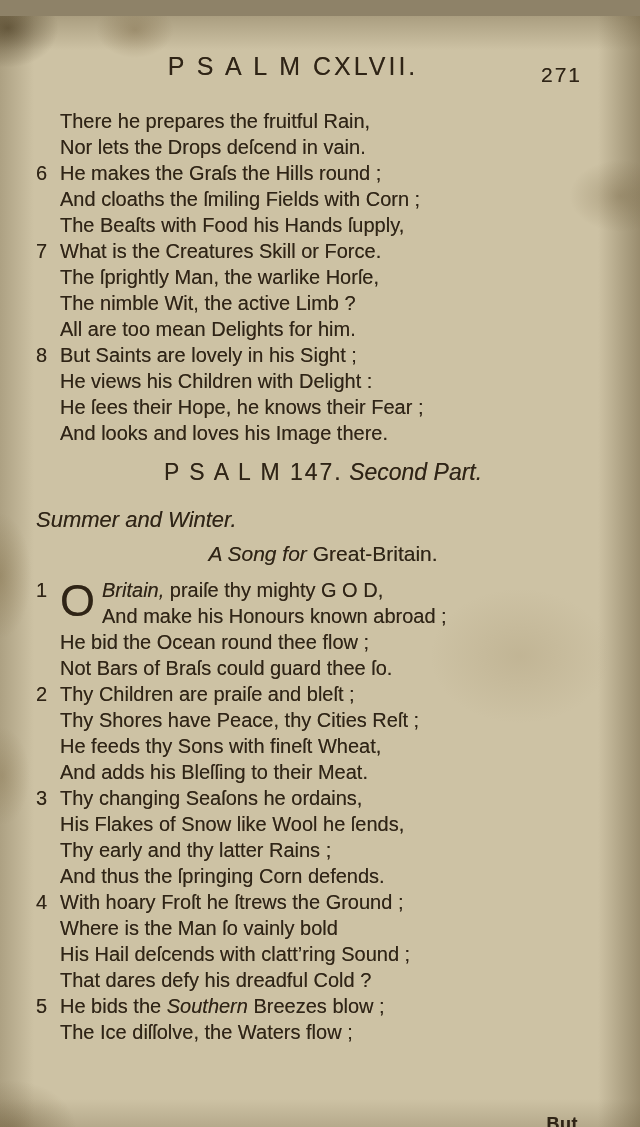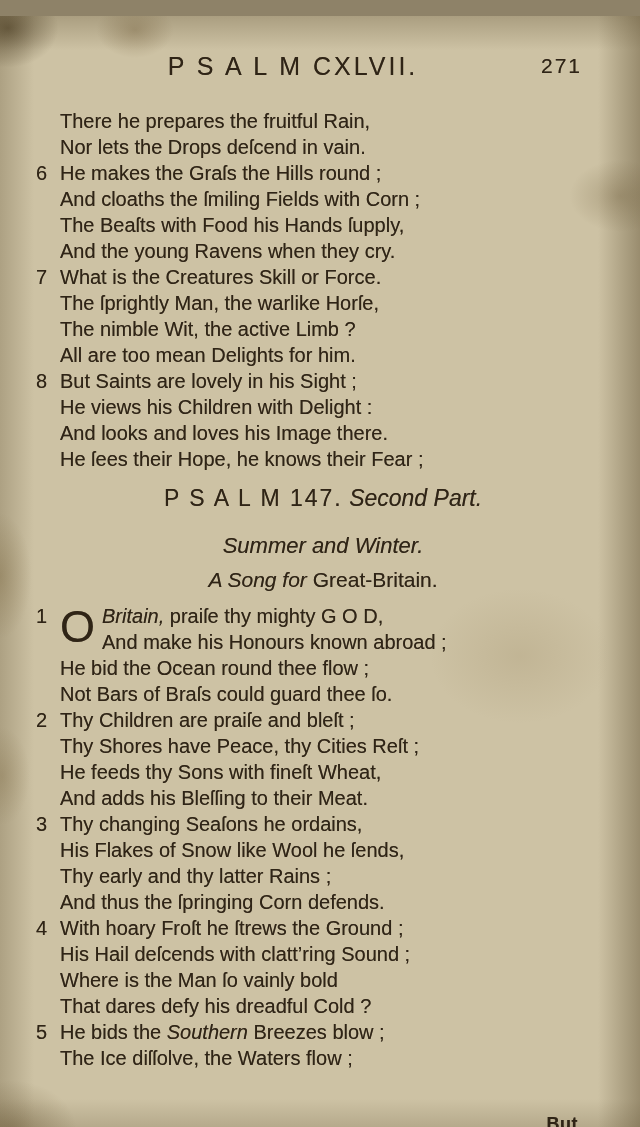--- a/index.html
+++ b/index.html
@@ -25,28 +25,28 @@
       linear-gradient(to bottom, rgba(90,75,45,.30), rgba(90,75,45,0) 34px),
       #cdc2a4;
     overflow:hidden;
     text-shadow:0 0 .5px rgba(47,36,22,.55);
   }
   .header{position:relative;text-align:center;margin-bottom:24px;height:32px;}
   .title{
     font-size:25px;letter-spacing:3px;
     display:inline-block;transform:translateX(-30px);
   }
-  .pagenum{position:absolute;right:28px;top:2px;font-size:21px;letter-spacing:2px;}
+  .pagenum{position:absolute;right:28px;top:11px;font-size:21px;letter-spacing:2px;}
   .stanza{font-size:20px;line-height:26px;}
   .line{position:relative;padding-left:24px;white-space:nowrap;}
   .vnum{position:absolute;left:0;top:0;}
   .it{font-style:italic;}
   .section-heading{text-align:center;margin-top:13px;font-size:23px;}
   .section-heading .psalmword{letter-spacing:2px;text-align:right;}
-  .subtitle{text-align:center;margin-top:21px;font-size:22px;font-style:italic;}
+  .subtitle{margin-top:21px;font-size:22px;font-style:italic;}
   .dedication{text-align:center;margin-top:9px;font-size:21px;}
   .opening{position:relative;padding-left:24px;font-size:20px;line-height:26px;margin-top:11px;}
   .opening:after{content:"";display:block;clear:both;}
   .dropcap{float:left;font-size:45px;line-height:44px;padding:2px 7px 0 0;}
   .oline{white-space:nowrap;}
   .catchword{position:absolute;right:62px;bottom:8px;font-size:18px;font-weight:bold;letter-spacing:.5px;}
 </style>
 </head>
 <body>
 
@@ -56,29 +56,28 @@
     <span class="title">P S A L M  CXLVII.</span>
     <span class="pagenum">271</span>
   </div>
 
   <div class="stanza">
       <div class="line"><span>There he prepares the fruitful Rain,</span></div>
       <div class="line"><span>Nor lets the Drops deſcend in vain.</span></div>
       <div class="line"><span class="vnum">6</span><span>He makes the Graſs the Hills round ;</span></div>
       <div class="line"><span>And cloaths the ſmiling Fields with Corn ;</span></div>
       <div class="line"><span>The Beaſts with Food his Hands ſupply,</span></div>
-      <div class="line"><span>And the young Ravens when they cry.</span></div>
       <div class="line"><span class="vnum">7</span><span>What is the Creatures Skill or Force.</span></div>
       <div class="line"><span>The ſprightly Man, the warlike Horſe,</span></div>
       <div class="line"><span>The nimble Wit, the active Limb ?</span></div>
       <div class="line"><span>All are too mean Delights for him.</span></div>
       <div class="line"><span class="vnum">8</span><span>But Saints are lovely in his Sight ;</span></div>
       <div class="line"><span>He views his Children with Delight :</span></div>
+      <div class="line"><span>He ſees their Hope, he knows their Fear ;</span></div>
       <div class="line"><span>And looks and loves his Image there.</span></div>
-      <div class="line"><span>He ſees their Hope, he knows their Fear ;</span></div>
     </div>
 
   <div class="section-heading">
     <span class="psalmword">P S A L M  147.</span>
     <span class="it">Second Part.</span>
   </div>
 
   <div class="subtitle">Summer and Winter.</div>
 
   <div class="dedication">
@@ -98,22 +97,22 @@
       <div class="line"><span>Not Bars of Braſs could guard thee ſo.</span></div>
       <div class="line"><span class="vnum">2</span><span>Thy Children are praiſe and bleſt ;</span></div>
       <div class="line"><span>Thy Shores have Peace, thy Cities Reſt ;</span></div>
       <div class="line"><span>He feeds thy Sons with fineſt Wheat,</span></div>
       <div class="line"><span>And adds his Bleſſing to their Meat.</span></div>
       <div class="line"><span class="vnum">3</span><span>Thy changing Seaſons he ordains,</span></div>
       <div class="line"><span>His Flakes of Snow like Wool he ſends,</span></div>
       <div class="line"><span>Thy early and thy latter Rains ;</span></div>
       <div class="line"><span>And thus the ſpringing Corn defends.</span></div>
       <div class="line"><span class="vnum">4</span><span>With hoary Froſt he ſtrews the Ground ;</span></div>
+      <div class="line"><span>Where is the Man ſo vainly bold</span></div>
       <div class="line"><span>His Hail deſcends with clatt’ring Sound ;</span></div>
-      <div class="line"><span>Where is the Man ſo vainly bold</span></div>
       <div class="line"><span>That dares defy his dreadful Cold ?</span></div>
       <div class="line"><span class="vnum">5</span><span>He bids the </span><span class="it">Southern</span><span> Breezes blow ;</span></div>
       <div class="line"><span>The Ice diſſolve, the Waters flow ;</span></div>
     </div>
 
   <div class="catchword">But</div>
 
 </div>
 
 </body></html>

